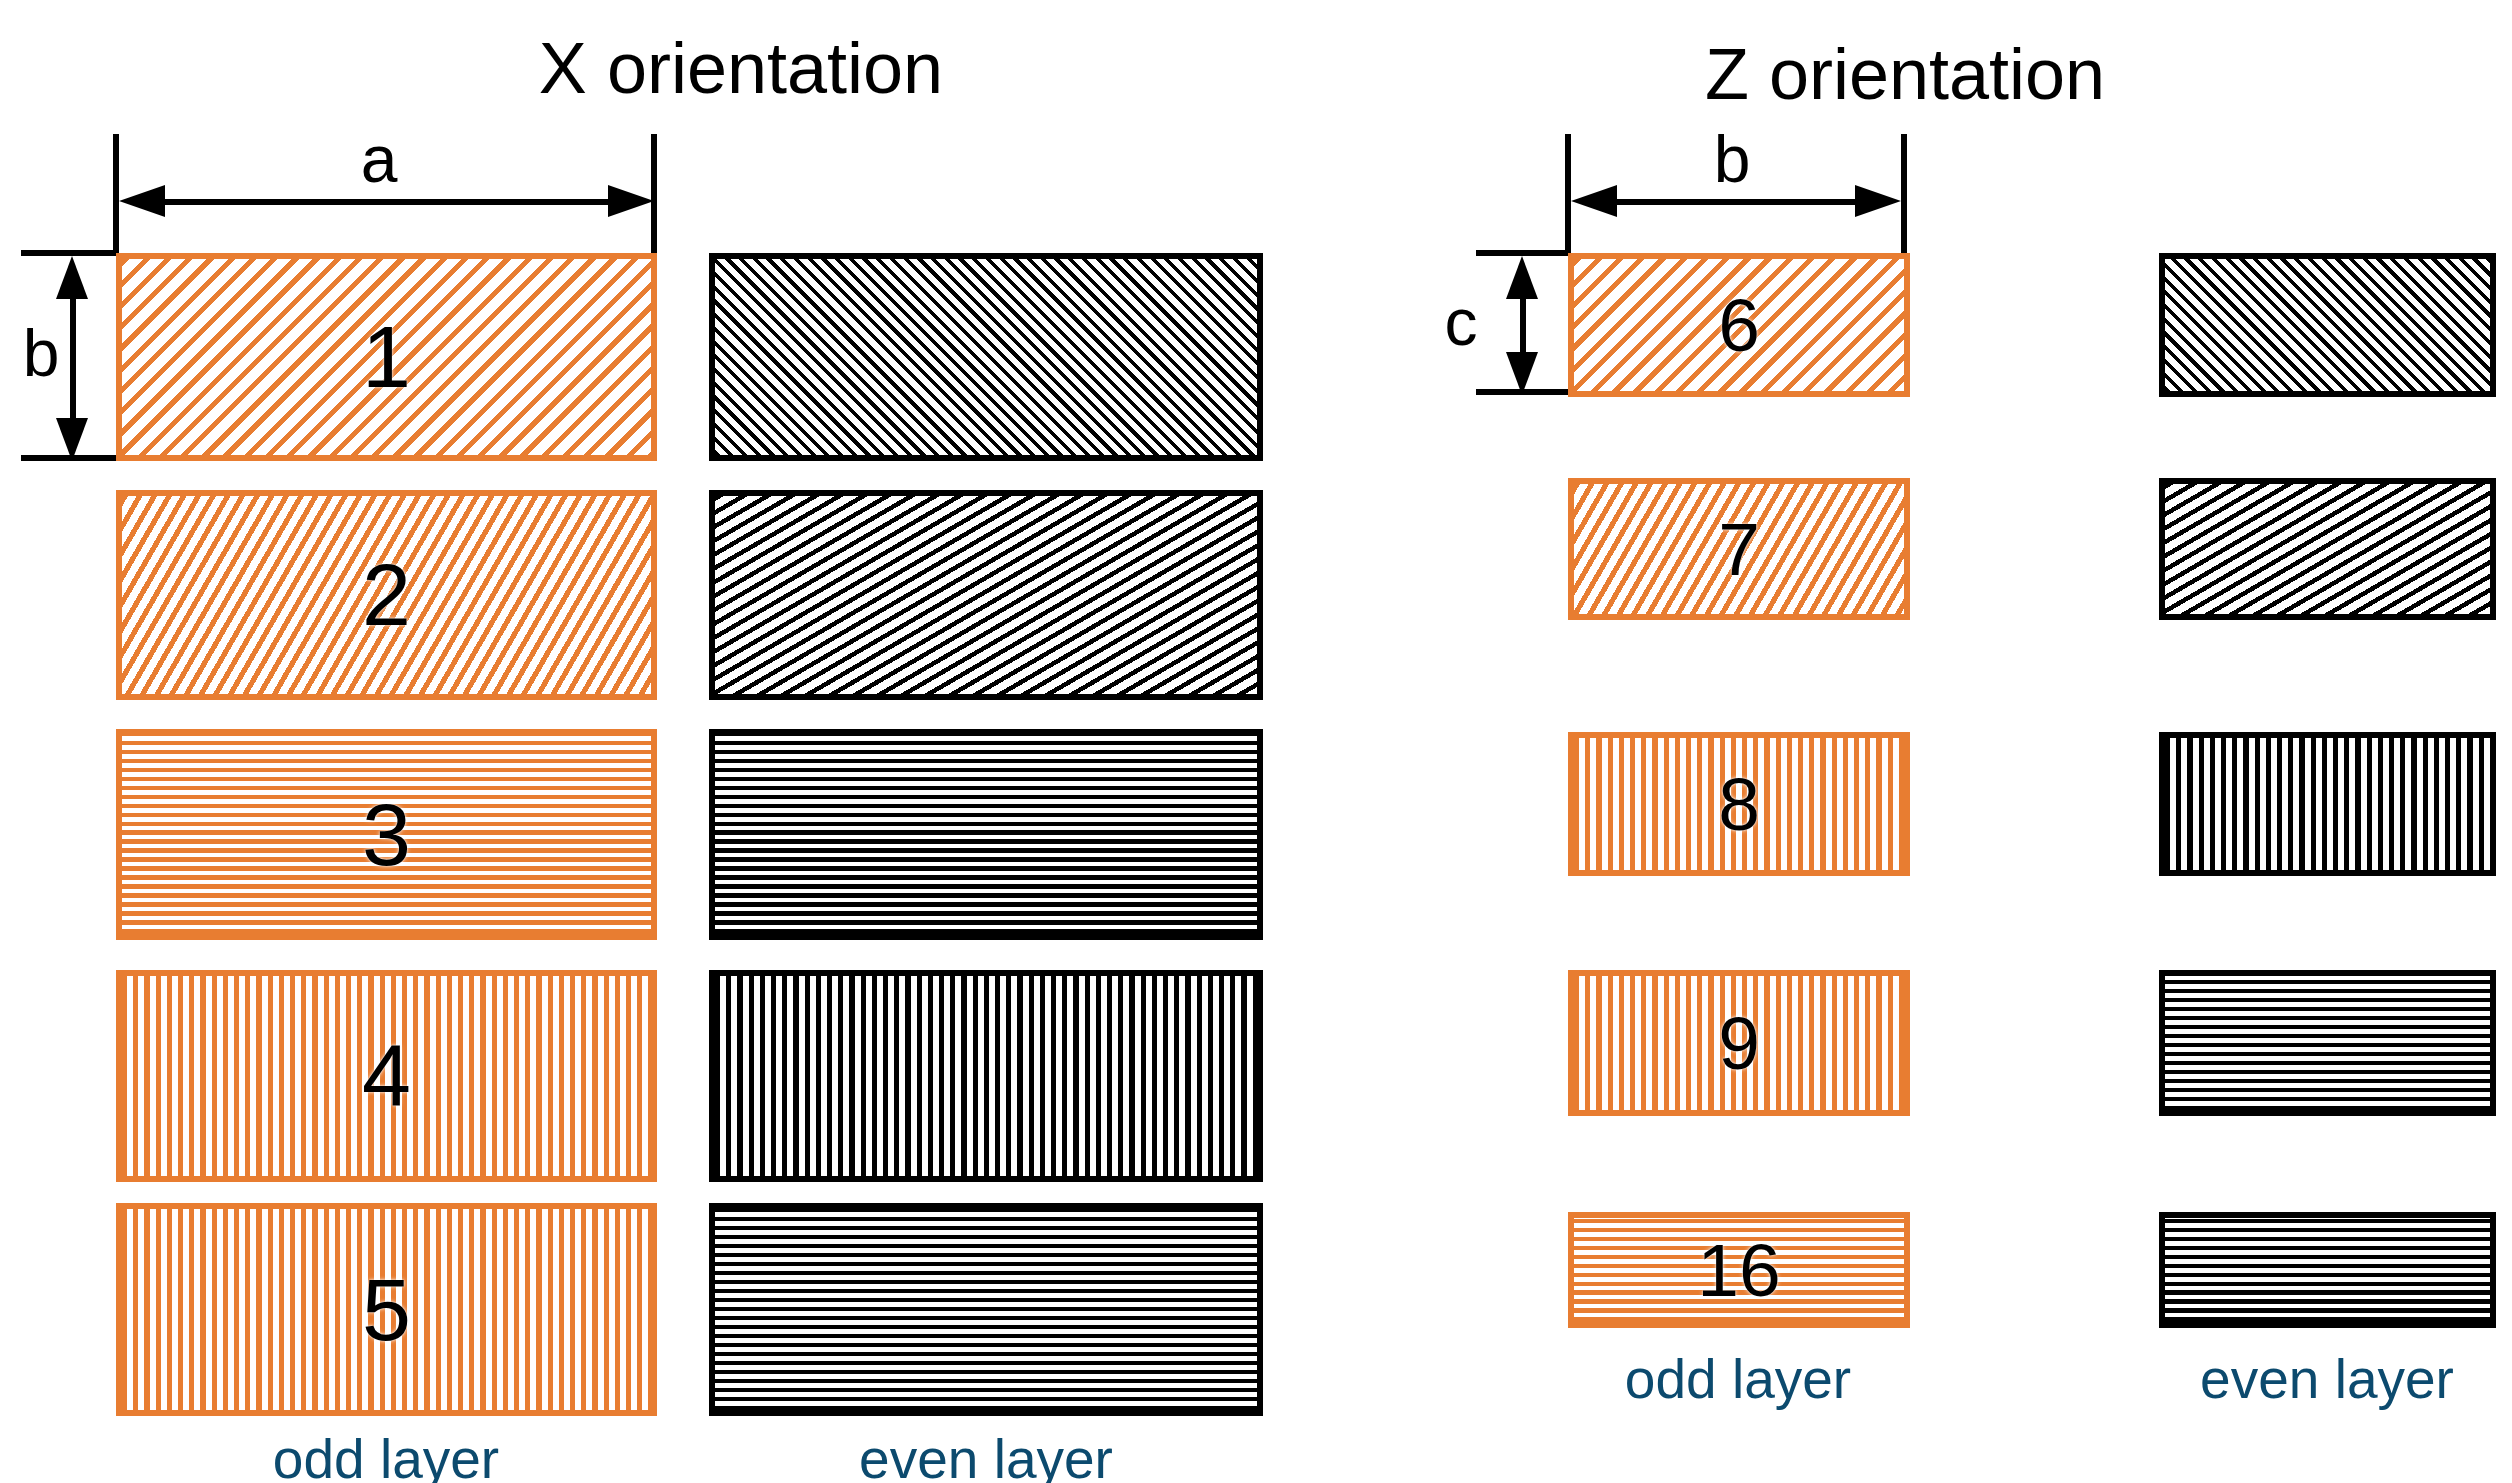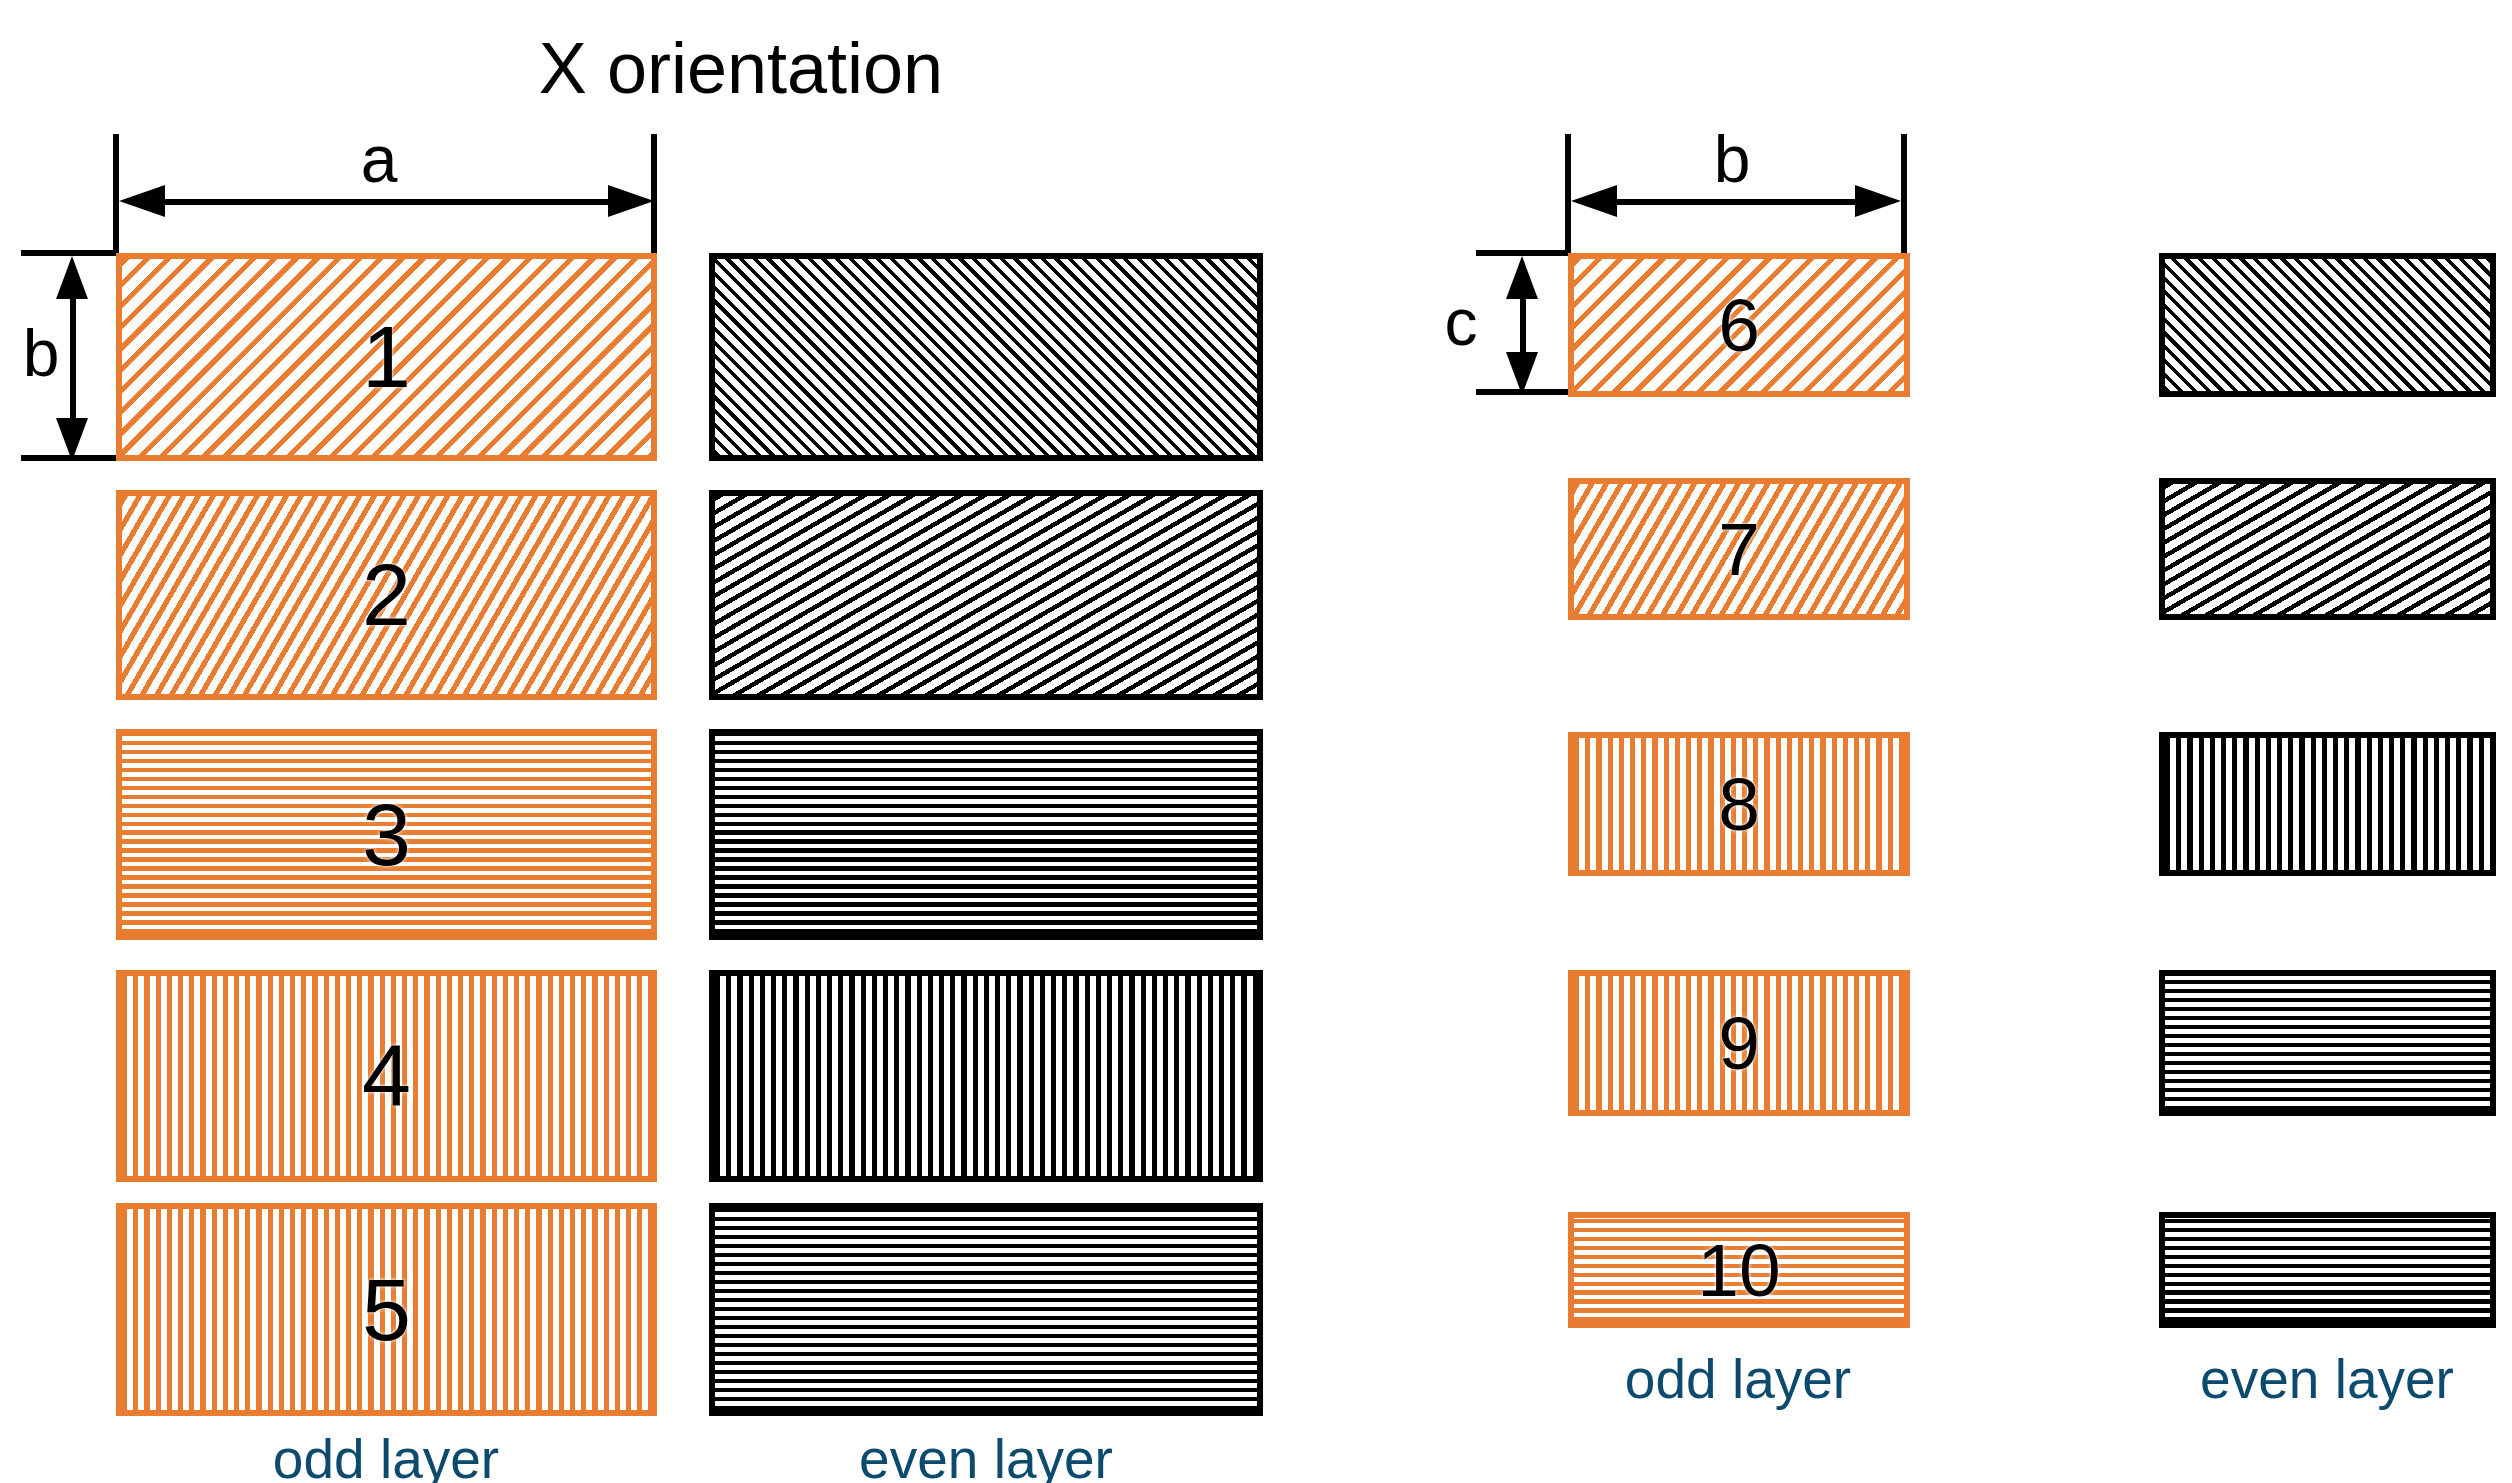--- a/index.html
+++ b/index.html
@@ -46,20 +46,21 @@
     border-left:16.5px solid transparent;border-right:16.5px solid transparent;border-bottom:43px solid #000;}
   .v-arrow .head-b{position:absolute;bottom:0;left:0;width:0;height:0;
     border-left:16.5px solid transparent;border-right:16.5px solid transparent;border-top:43px solid #000;}
 </style>
 </head>
 <body>
 
 <div id="stage">
 
   <div class="title" style="left:741px;top:10.5px;">X orientation</div>
+  <div class="title" style="left:1905px;top:16.5px;">Z orientation</div>
 
   <div class="ext" style="left:113px;top:118px;width:6px;height:122px;"></div>
   <div class="ext" style="left:651px;top:118px;width:6px;height:122px;"></div>
   <div class="h-arrow" style="left:119px;top:169px;width:535px;">
     <div class="head-l"></div>
     <div class="line"></div>
     <div class="head-r"></div>
   </div>
   <div class="dim-label" style="left:379px;top:105px;">a</div>
 
@@ -117,21 +118,21 @@
       <div class="spec-rect" style="left: 1568px; top: 462px; width: 342px; height: 142px; border: 6px solid rgb(232, 125, 49); background: repeating-linear-gradient(120deg, rgb(232, 125, 49) 0px, rgb(232, 125, 49) 5.2px, transparent 5.2px, transparent 12.7px);">
         <span class="num" style="font-size: 75px;">7</span>
       </div>
       <div class="spec-rect" style="left: 1568px; top: 716px; width: 342px; height: 144px; border: 6px solid rgb(232, 125, 49); background: repeating-linear-gradient(90deg, rgb(232, 125, 49) 0px, rgb(232, 125, 49) 5.2px, transparent 5.2px, transparent 11.2px);">
         <span class="num" style="font-size: 75px;">8</span>
       </div>
       <div class="spec-rect" style="left: 1568px; top: 954px; width: 342px; height: 146px; border: 6px solid rgb(232, 125, 49); background: repeating-linear-gradient(90deg, rgb(232, 125, 49) 0px, rgb(232, 125, 49) 5.2px, transparent 5.2px, transparent 11.2px);">
         <span class="num" style="font-size: 75px;">9</span>
       </div>
       <div class="spec-rect" style="left: 1568px; top: 1196px; width: 342px; height: 116px; border: 6px solid rgb(232, 125, 49); background: repeating-linear-gradient(0deg, rgb(232, 125, 49) 0px, rgb(232, 125, 49) 4.5px, transparent 4.5px, transparent 9px);">
-        <span class="num" style="font-size: 75px;">10</span>
+        <span class="num" style="font-size: 75px;">16</span>
       </div>
       <div class="spec-rect" style="left: 2159px; top: 237px; width: 337px; height: 144px; border: 6.7px solid rgb(0, 0, 0); background: repeating-linear-gradient(45deg, rgb(0, 0, 0) 0px, rgb(0, 0, 0) 3.7px, transparent 3.7px, transparent 9.7px);"></div>
       <div class="spec-rect" style="left: 2159px; top: 462px; width: 337px; height: 142px; border: 6.7px solid rgb(0, 0, 0); background: repeating-linear-gradient(150deg, rgb(0, 0, 0) 0px, rgb(0, 0, 0) 4.5px, transparent 4.5px, transparent 12px);"></div>
       <div class="spec-rect" style="left: 2159px; top: 716px; width: 337px; height: 144px; border: 6.7px solid rgb(0, 0, 0); background: repeating-linear-gradient(90deg, rgb(0, 0, 0) 0px, rgb(0, 0, 0) 5.2px, transparent 5.2px, transparent 11.2px);"></div>
       <div class="spec-rect" style="left: 2159px; top: 954px; width: 337px; height: 146px; border: 6.7px solid rgb(0, 0, 0); background: repeating-linear-gradient(0deg, rgb(0, 0, 0) 0px, rgb(0, 0, 0) 4.5px, transparent 4.5px, transparent 9px);"></div>
       <div class="spec-rect" style="left: 2159px; top: 1196px; width: 337px; height: 116px; border: 6.7px solid rgb(0, 0, 0); background: repeating-linear-gradient(0deg, rgb(0, 0, 0) 0px, rgb(0, 0, 0) 4.5px, transparent 4.5px, transparent 9px);"></div>
     </div>
 
   <div class="col-label" style="left:386px;top:1411px;">odd layer</div>
   <div class="col-label" style="left:986px;top:1411px;">even layer</div>

